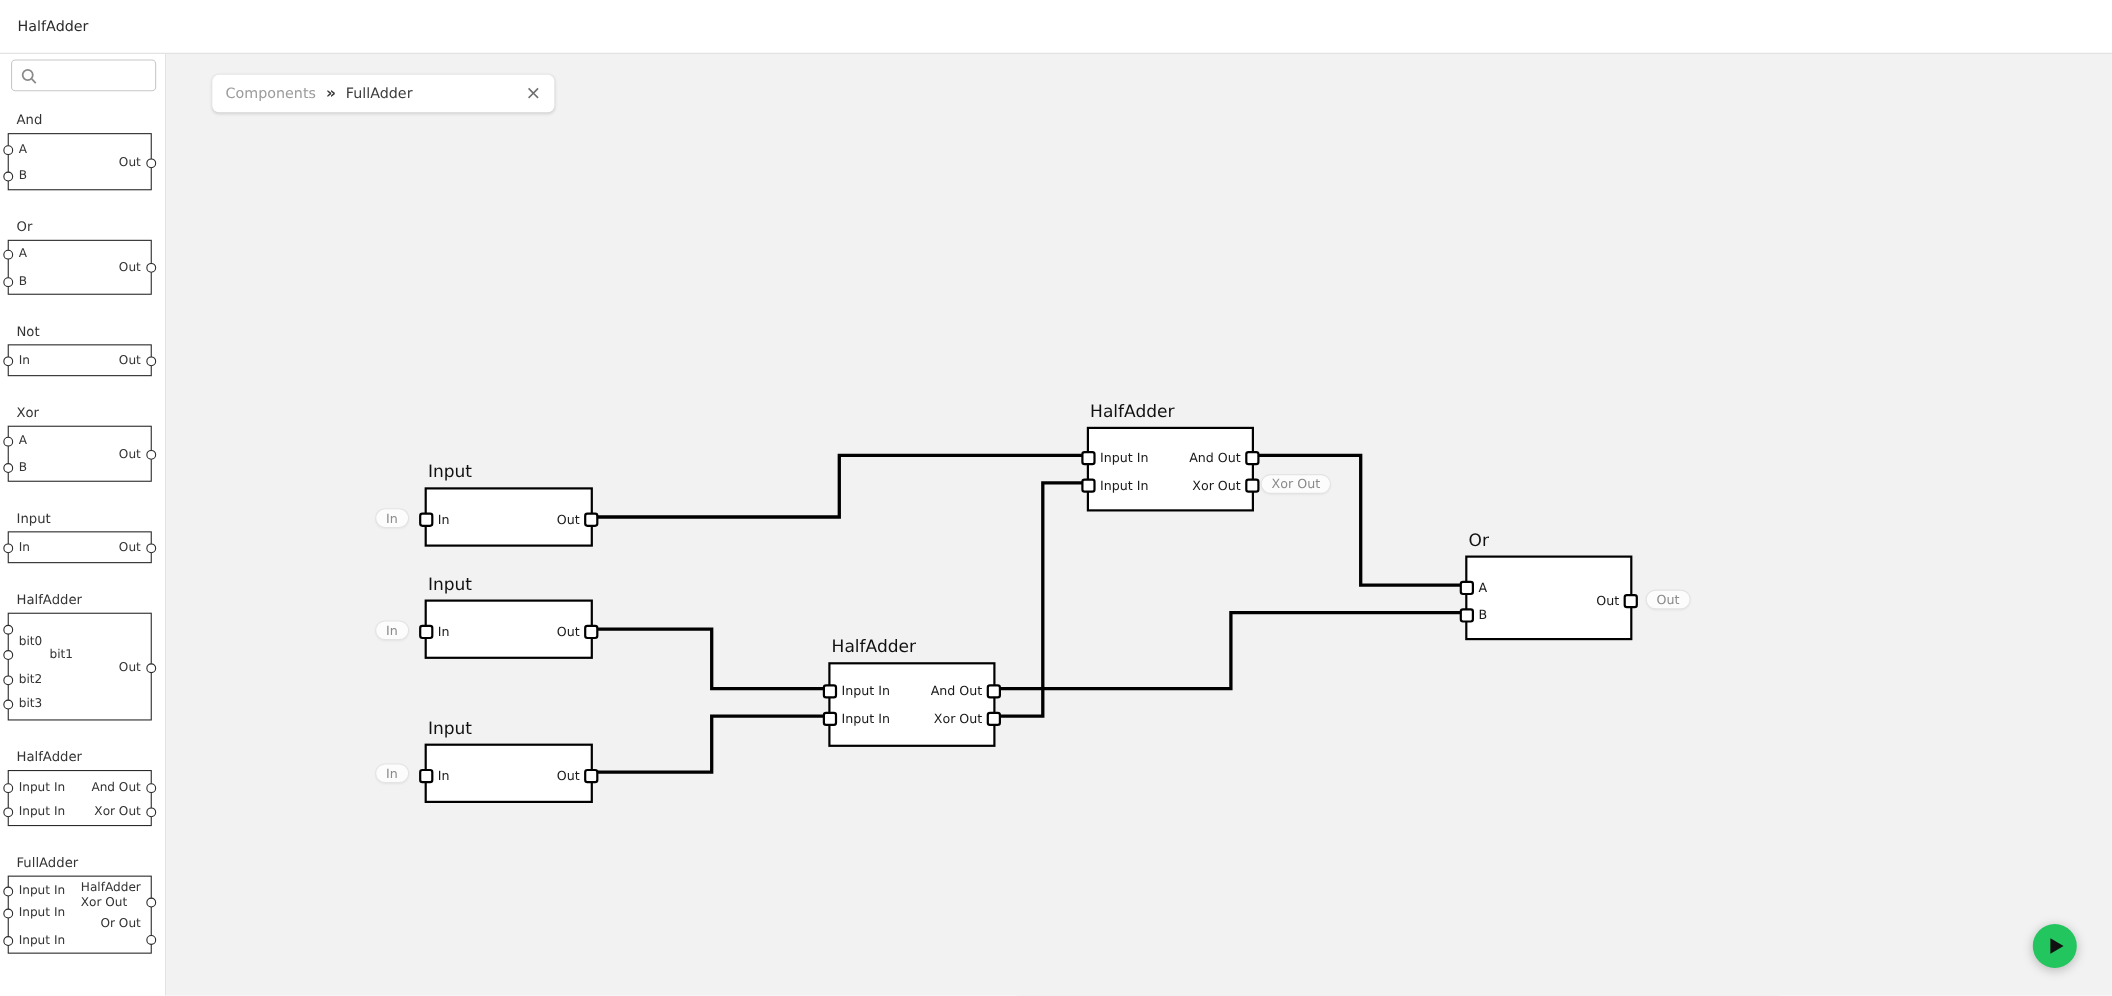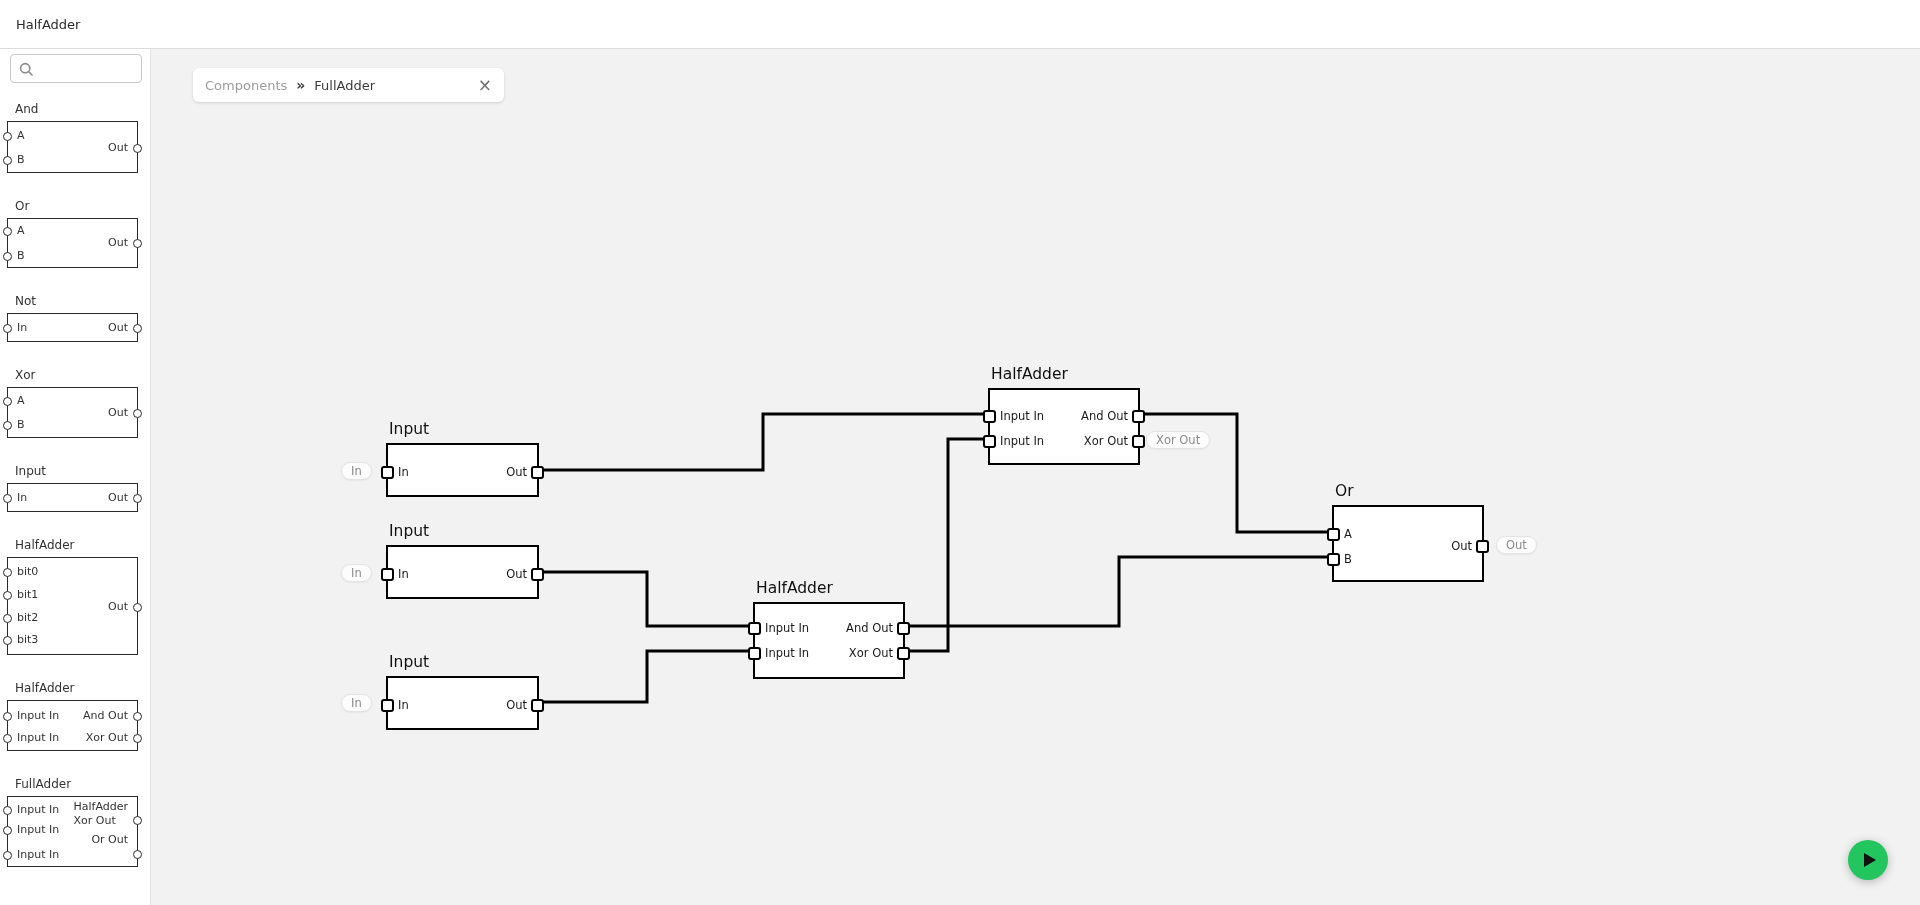--- a/index.html
+++ b/index.html
@@ -132,23 +132,23 @@
           <div class="pal-port left" style="top: 9.5px;"></div>
           <div class="pal-port-label left" style="top: 7px;">In</div>
           <div class="pal-port right" style="top: 9.5px;"></div>
           <div class="pal-port-label right" style="top: 7px;">Out</div>
         </div>
       </div>
       <div class="pal-item">
         <div class="pal-label">HalfAdder</div>
         <div class="pal-box" style="height: 98px;">
           <div class="pal-port left" style="top: 9.5px;"></div>
-          <div class="pal-port-label left" style="top: 7px;">bit0</div>
-          <div class="pal-port left" style="top: 32.5px;"></div>
-          <div class="pal-port-label left" style="top: 30px;">bit1</div>
+          <div class="pal-port-label left" style="top: 18px;">bit0</div>
+          <div class="pal-port left" style="top: 32.5px;"></div>
+          <div class="pal-port-label left" style="top: 30px; margin-left: 28px;">bit1</div>
           <div class="pal-port left" style="top: 55.5px;"></div>
           <div class="pal-port-label left" style="top: 53px;">bit2</div>
           <div class="pal-port left" style="top: 77.5px;"></div>
           <div class="pal-port-label left" style="top: 75px;">bit3</div>
           <div class="pal-port right" style="top: 44.5px;"></div>
           <div class="pal-port-label right" style="top: 42px;">Out</div>
         </div>
       </div>
       <div class="pal-item">
         <div class="pal-label">HalfAdder</div>

